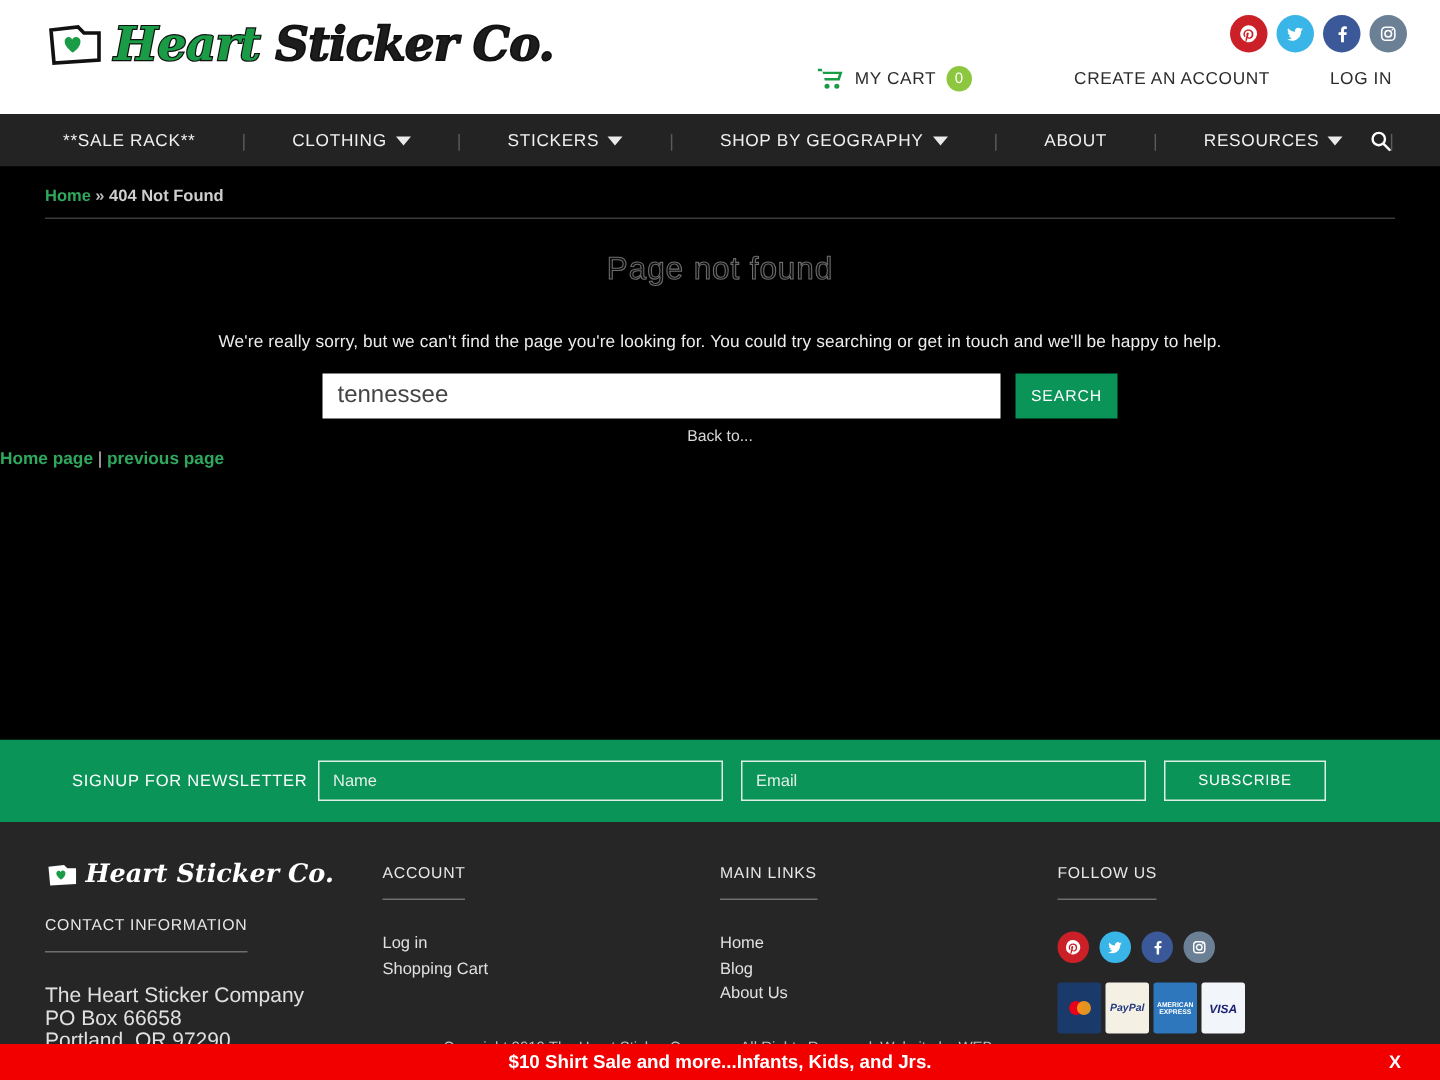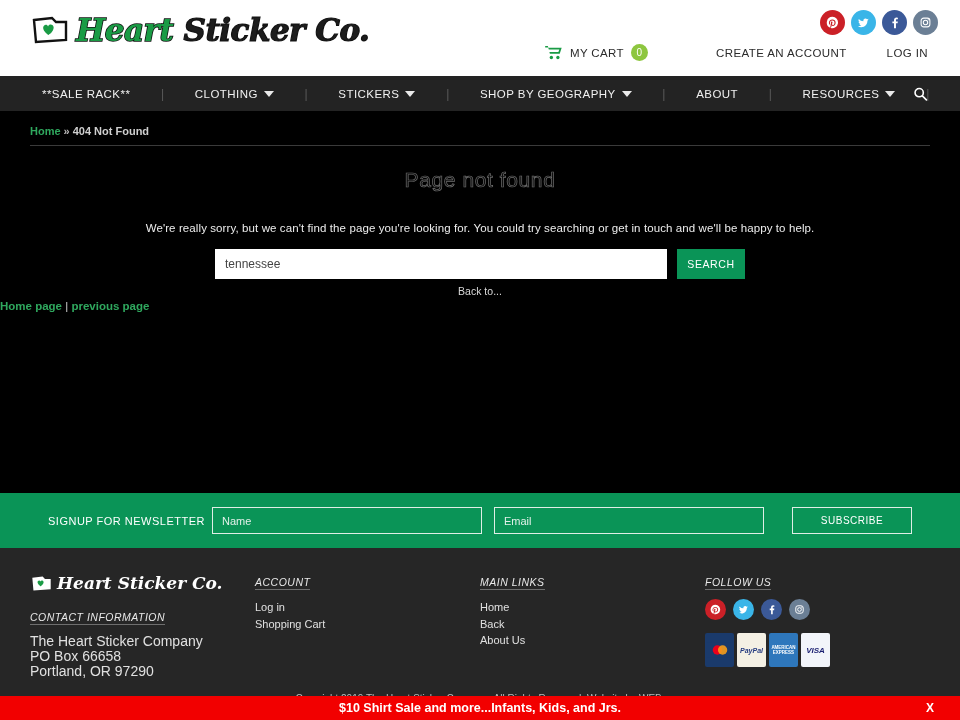--- a/index.html
+++ b/index.html
@@ -135,21 +135,21 @@
     width: 530px;
     display: flex;
     gap: 10px;
   }
   .search-input {
     flex: 1;
     height: 30px;
     border: none;
     background: #fff;
     padding: 0 10px;
-    font-size: 12px;
+    font-size: 16px;
     color: #444;
     font-family: "Liberation Sans", sans-serif;
   }
   .search-btn {
     width: 68px; height: 30px;
     background: #0a9457;
     color: #fff;
     border: none;
     font-size: 10.5px;
     letter-spacing: .6px;
@@ -188,28 +188,28 @@
     background: transparent;
     color: #fff;
     padding: 0 9px;
     font-size: 11px;
     font-family: "Liberation Sans", sans-serif;
   }
   .nl-input::placeholder { color: #e2f0e9; }
   .nl-name { width: 270px; }
   .nl-email { width: 270px; }
   .nl-btn {
-    height: 27px; width: 120px;
+    height: 27px; width: 108px;
     background: transparent;
     border: 1px solid #dfeee6;
     color: #fff;
     font-size: 10px; letter-spacing: .5px;
     font-family: "Liberation Sans", sans-serif;
     cursor: pointer;
-    margin-left: 16px;
+    margin-left: 0;
   }
 
   
   .footer {
     background: #262626;
     padding: 24px 30px 0 30px;
     display: flex;
     height: 155px;
   }
   .fcol-brand { width: 225px; }
@@ -223,23 +223,22 @@
     font-family: "DejaVu Serif", serif;
     font-style: italic; font-weight: bold;
     font-size: 17px; color: #fff;
     white-space: nowrap; line-height: 1;
   }
   .fhead {
     font-size: 10.5px; color: #e8e8e8;
     letter-spacing: .5px;
     border-bottom: 1px solid #6e6e6e;
     display: inline-block;
-    padding-bottom: 1px;
-    margin-bottom: 9px;
-    font-style: italic;
+    padding-bottom: 11px;
+    margin-bottom: 21px;
   }
   .faddr { font-size: 14px; color: #e0e0e0; line-height: 15px; }
   .flink { font-size: 11px; color: #e0e0e0; line-height: 16.5px; display: block; }
   .fsocial { display: flex; gap: 7px; margin-bottom: 13px; }
   .fsicon {
     width: 21px; height: 21px; border-radius: 50%;
     display: flex; align-items: center; justify-content: center;
     color: #fff; font-size: 11px; font-weight: bold;
   }
   .pay-row { display: flex; gap: 3px; }
@@ -430,21 +429,21 @@
 
   <div class="fcol-account">
     <div class="fhead">ACCOUNT</div>
     <a class="flink">Log in</a>
     <a class="flink">Shopping Cart</a>
   </div>
 
   <div class="fcol-links">
     <div class="fhead">MAIN LINKS</div>
     <a class="flink">Home</a>
-    <a class="flink">Back</a>
+    <a class="flink">Blog</a>
     <a class="flink">About Us</a>
   </div>
 
   <div class="fcol-follow">
     <div class="fhead">FOLLOW US</div>
     <div class="fsocial">
       <div class="fsicon s-pin">
         <svg width="11" height="11" viewBox="0 0 16 16" fill="#fff">
             <path d="M8 1a7 7 0 0 0-2.6 13.5c-.06-.5-.1-1.3.02-1.86l.76-3.2s-.2-.4-.2-.97c0-.9.53-1.58 1.18-1.58.56 0 .83.42.83.92 0 .56-.36 1.4-.54 2.17-.16.65.32 1.18.96 1.18 1.15 0 2.04-1.22 2.04-2.98 0-1.56-1.12-2.65-2.72-2.65-1.85 0-2.94 1.39-2.94 2.83 0 .56.22 1.16.48 1.49.06.06.06.12.05.18l-.18.73c-.03.12-.1.15-.22.09-.8-.37-1.3-1.55-1.3-2.5 0-2.03 1.48-3.9 4.26-3.9 2.24 0 3.98 1.6 3.98 3.73 0 2.22-1.4 4.02-3.35 4.02-.65 0-1.27-.34-1.48-.74l-.4 1.54c-.15.57-.55 1.28-.82 1.71A7 7 0 1 0 8 1z"></path>
           </svg>

